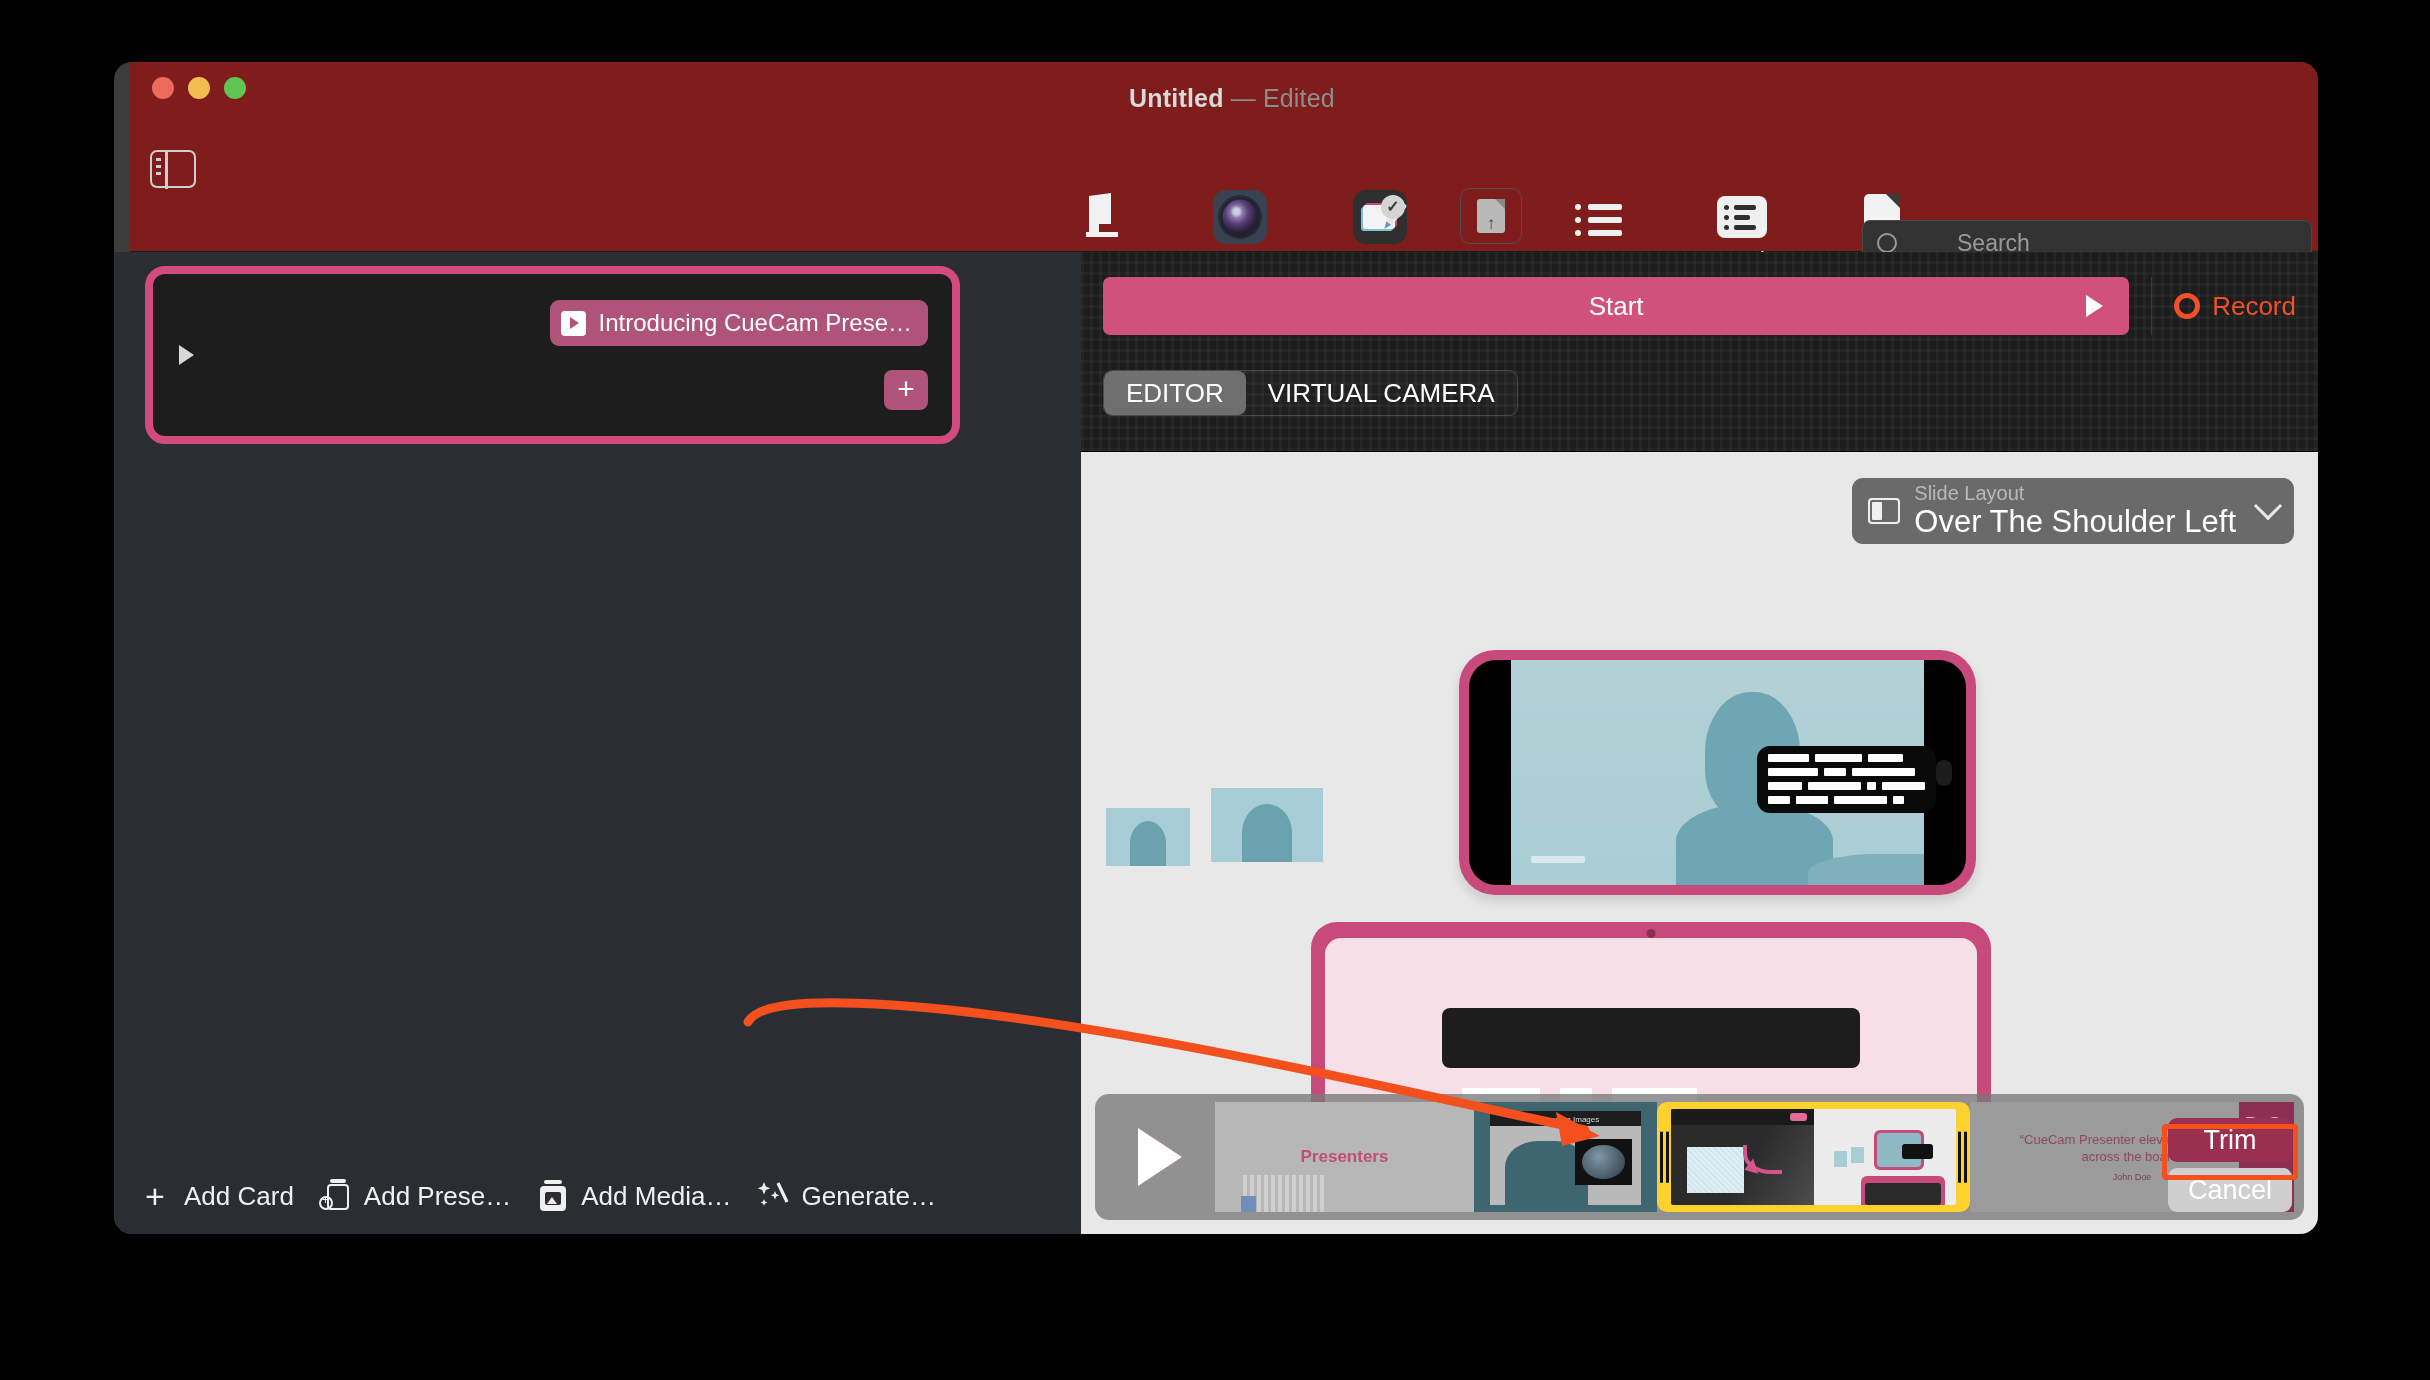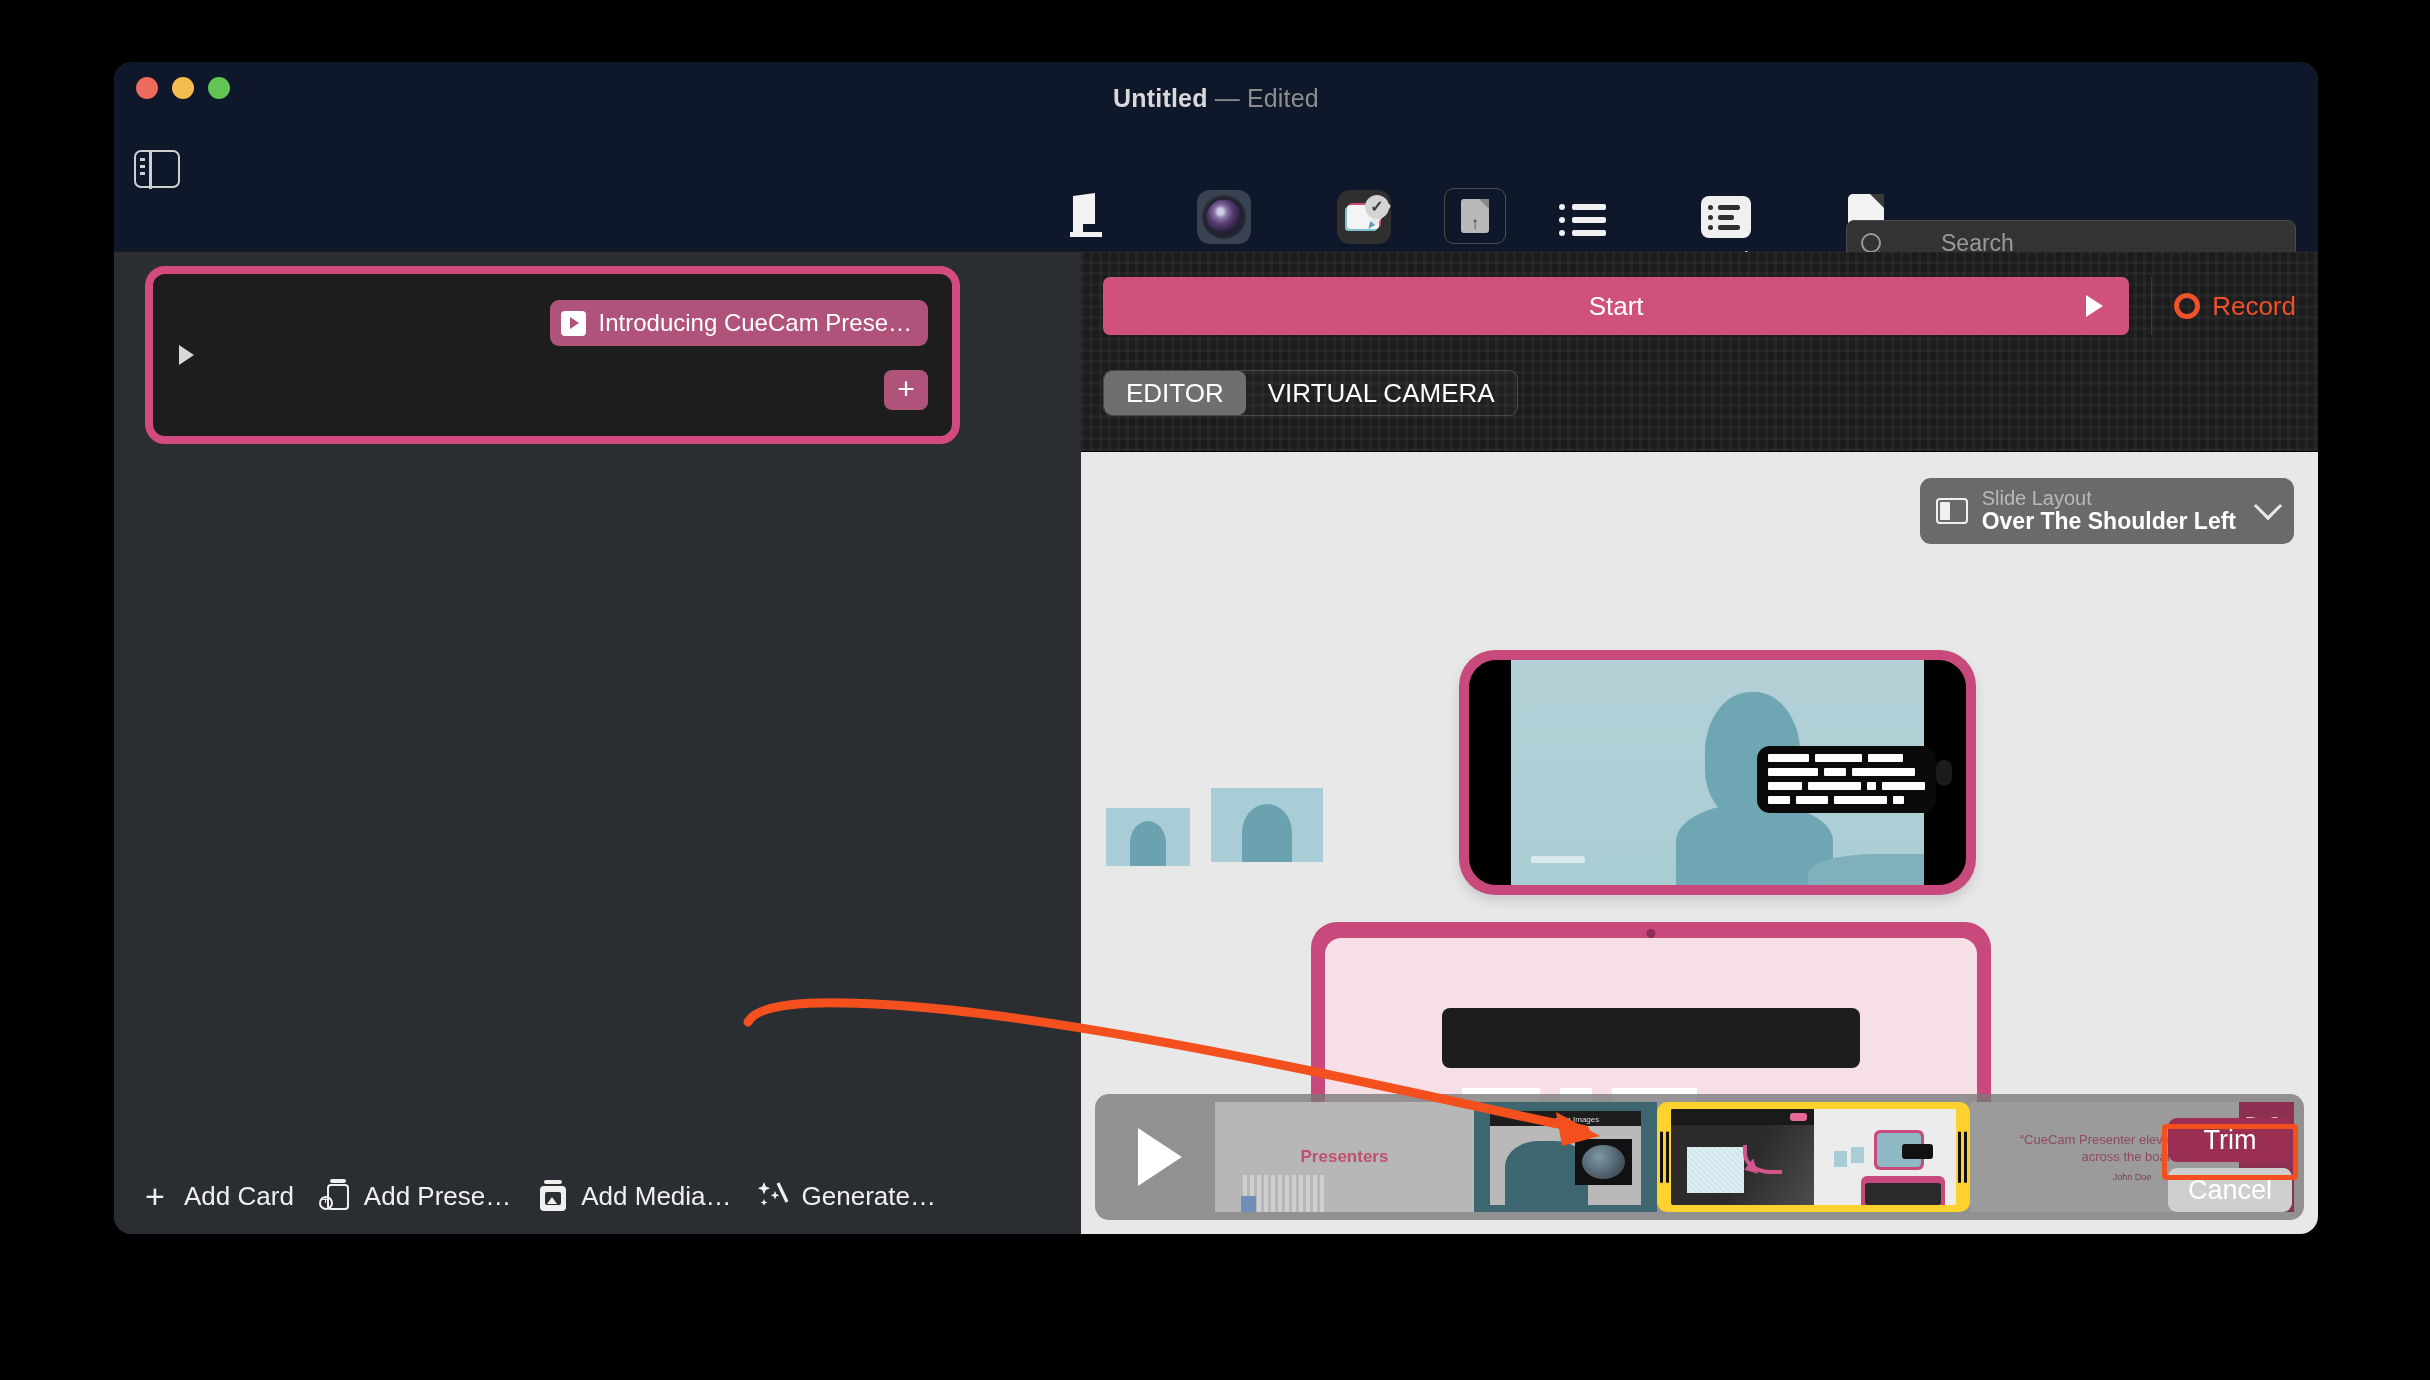--- a/index.html
+++ b/index.html
@@ -18,22 +18,22 @@
     left: 114px; top: 62px;
     width: 2204px; height: 1172px;
     background: #3c3c3c;
     border-radius: 18px;
     overflow: hidden;
     box-shadow: 0 18px 60px rgba(0,0,0,.85);
   }
 
   
   .titlebar {
-    position: absolute; left:0; top:0; width:100%; height: 190px;
-    background: #0f172a;
+    position: absolute; left:16px; top:0; width:100%; height: 190px;
+    background: #7f1d1d;
     border-bottom: 1px solid #1d1d1d;
   }
   .traffic { position:absolute; left: 22px; top: 15px; display:flex; gap: 14px; }
   .dot { width: 22px; height: 22px; border-radius: 50%; }
   .dot.red { background:#ec6a5e; }
   .dot.yellow { background:#f4bd4f; }
   .dot.green { background:#61c554; }
 
   .win-title {
     position:absolute; top: 22px; left: 0; width: 100%;
@@ -235,21 +235,21 @@
   .slide-layout {
     position:absolute; right: 24px; top: 26px;
     height: 66px; background:#6a6a6a; border-radius: 11px;
     display:flex; align-items:center; gap: 14px; padding: 0 16px;
     z-index: 5;
   }
   .sl-ico { width: 32px; height: 26px; border: 2.5px solid #f0f0f0; border-radius: 4px; position:relative; flex:none;}
   .sl-ico::after{content:"";position:absolute;left:2px;top:2px;bottom:2px;width:10px;background:#f0f0f0;border-radius:1px;}
   .sl-text { display:flex; flex-direction:column; line-height: 1.12; }
   .sl-sub { font-size: 20px; color:#b9b9b9; }
-  .sl-main { font-size: 23px; color:#fff; font-weight:bold; }
+  .sl-main { font-size: 31px; color:#fff; font-weight:normal; }
   .sl-chev { width: 20px; height: 20px; border-right: 3.5px solid #e8e8e8; border-bottom: 3.5px solid #e8e8e8;
              transform: rotate(45deg); margin-left: 8px; position: relative; top:-5px; }
 
   
   .illus { position:absolute; inset:0; }
   .thumb-a { position:absolute; left: 25px; top: 356px; width: 84px; height: 58px; background:#a9cdd6; }
   .thumb-b { position:absolute; left: 130px; top: 336px; width: 112px; height: 74px; background:#a9cdd6; }
   .thumb-a::after, .thumb-b::after {
     content:""; position:absolute; left: 28%; top: 22%; width: 44%; height: 78%;
     background:#6aa2b0; border-radius: 50% 50% 0 0;

